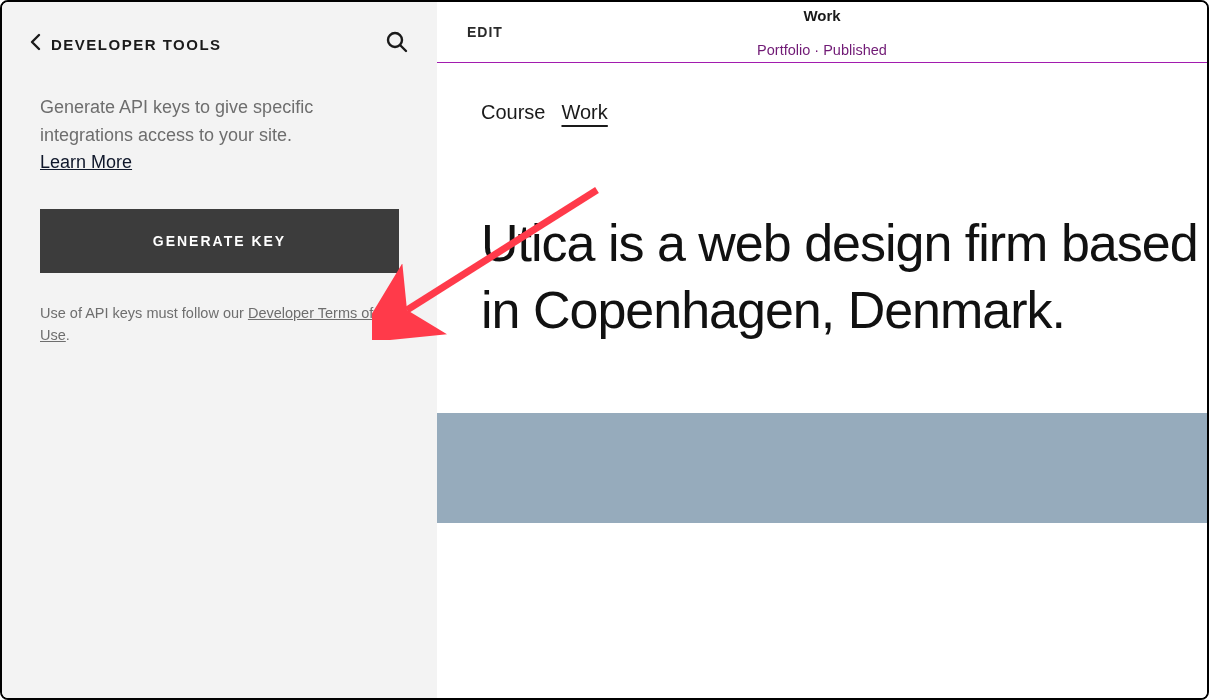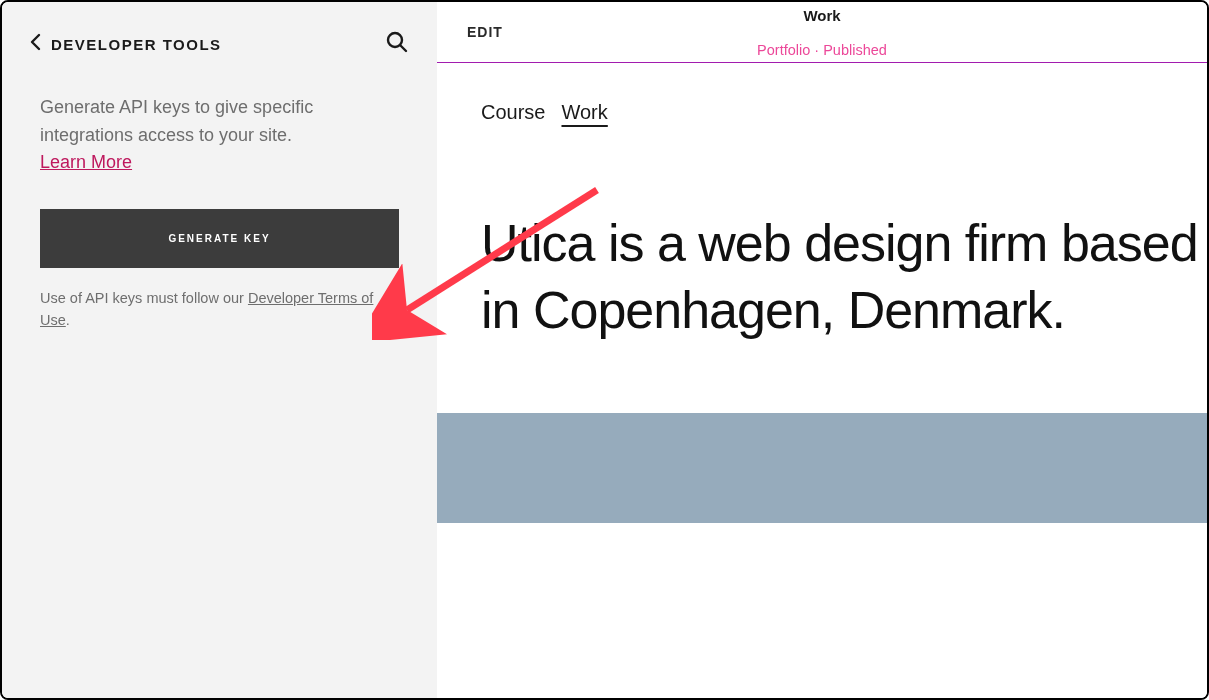--- a/index.html
+++ b/index.html
@@ -60,42 +60,42 @@
       margin-bottom: 20px;
     }
     .description {
       font-size: 18px;
       line-height: 1.55;
       color: #6e6e6e;
       margin-bottom: 2px;
     }
     .learn-more {
       font-size: 18px;
-      color: #be185d;
+      color: #0f172a;
       text-decoration: underline;
       cursor: pointer;
       display: inline-block;
     }
     .generate-btn {
       width: 100%;
       background: #3c3c3c;
       color: #fff;
       border: none;
       padding: 24px 0;
-      font-size: 10px;
+      font-size: 14px;
       font-weight: 600;
       letter-spacing: 2px;
       cursor: pointer;
       margin-top: 36px;
     }
     .terms-note {
       font-size: 14.5px;
       color: #6e6e6e;
       line-height: 1.5;
-      margin-top: 20px;
+      margin-top: 30px;
     }
     .terms-link {
       text-decoration: underline;
       cursor: pointer;
       color: #6e6e6e;
     }
     
     .preview {
       flex: 1;
       background: #fff;
@@ -123,21 +123,21 @@
       transform: translateX(-50%);
       text-align: center;
     }
     .page-meta-title {
       font-size: 15px;
       font-weight: 700;
       color: #1a1a1a;
     }
     .page-meta-sub {
       font-size: 14.5px;
-      color: #ec4899;
+      color: #701a75;
       margin-top: 18px;
     }
     .preview-siteheader {
       display: flex;
       align-items: center;
       justify-content: space-between;
       padding: 38px 0 38px 44px;
     }
     .site-title {
       font-size: 28px;

